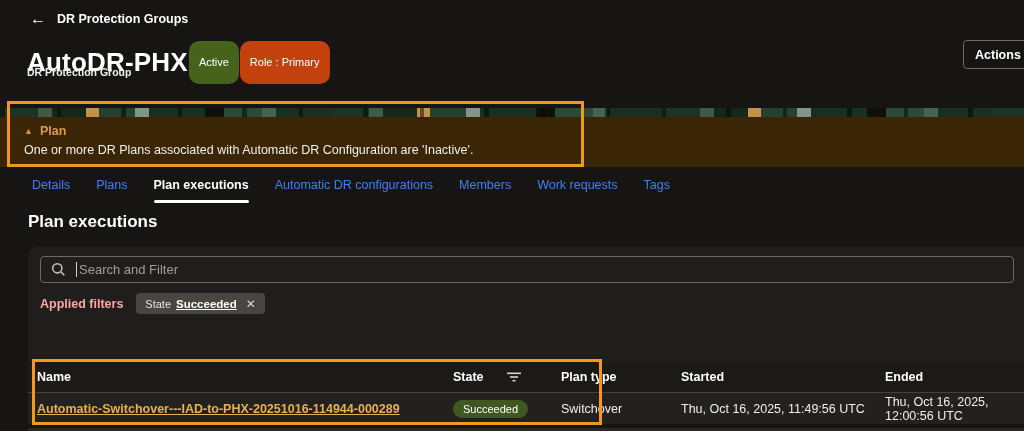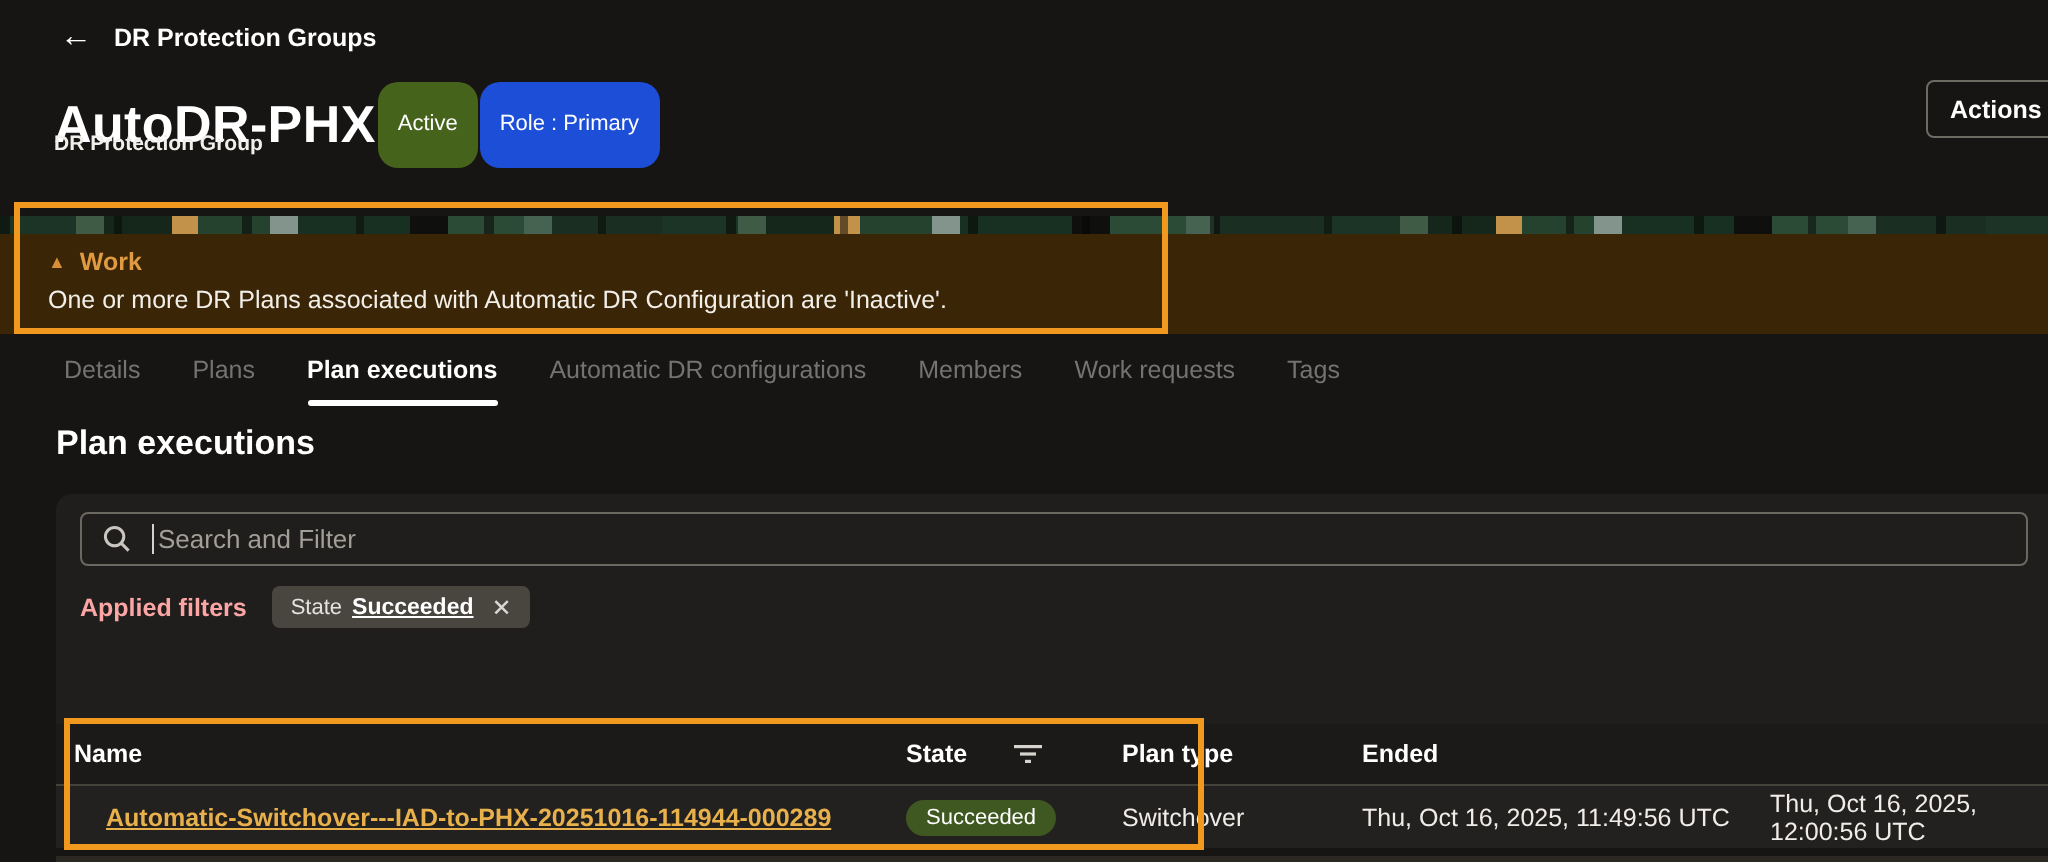--- a/index.html
+++ b/index.html
@@ -10,21 +10,21 @@
     -webkit-font-smoothing:antialiased;
   }
   
   .breadcrumb-row { position:absolute; top:11px; left:30px; display:flex; align-items:center; gap:11px; z-index:2; }
   .back-arrow { color:#ffffff; font-size:16px; line-height:1; cursor:pointer; }
   .crumb { color:#ffffff; font-weight:700; font-size:12.5px; cursor:pointer; }
   .title-row { position:absolute; top:41px; left:27px; display:flex; align-items:center; gap:1px; z-index:2; }
   .page-title { margin:0; color:#ffffff; font-size:26px; font-weight:700; letter-spacing:.2px; }
   .badge { height:19px; line-height:19px; border-radius:10px; padding:12px 10px; font-size:11px; color:#fff; white-space:nowrap; }
   .badge-green { background:#45631a; }
-  .badge-gray  { background:#1d4ed8; }
+  .badge-gray  { background:#c2410c; }
   .subtitle { position:absolute; top:66px; left:27px; color:#f1efeb; font-size:10.5px; font-weight:700; z-index:2; }
   .actions-btn {
     position:absolute; top:40px; left:963px; width:78px; height:29px; box-sizing:border-box;
     background:transparent; border:1px solid #6e6a64; border-radius:4px;
     color:#fff; font-weight:700; font-size:12.5px; font-family:inherit;
     display:flex; align-items:center; gap:9px; padding:0 11px; cursor:pointer; z-index:2;
   }
   
   .note-banner { position:absolute; top:108px; left:0; width:1024px; z-index:1; }
   .texture {
@@ -37,21 +37,21 @@
         #25422f 99px 135px, #83948c 135px 149px, #183021 149px 205px,
         #0f100e 205px 224px, #2c4b37 224px 262px, #466352 262px 276px, #1a2f22 276px 331px);
   }
   .note-body { height:50px; background:#3a2507; padding:7px 0 0 24px; box-sizing:border-box; }
   .note-title-row { display:flex; align-items:center; gap:7px; }
   .warn-icon { color:#d98e3a; font-size:9px; line-height:1; }
   .note-title { color:#e09a42; font-weight:700; font-size:12.5px; }
   .note-message { color:#f2efe9; font-size:12.5px; margin-top:5px; }
   
   .tabs { position:absolute; top:172px; left:19px; display:flex; z-index:2; }
-  .tab { position:relative; padding:6px 13px 13px; font-size:12.5px; color:#737373; cursor:pointer; white-space:nowrap; }
+  .tab { position:relative; padding:6px 13px 13px; font-size:12.5px; color:#3b82f6; cursor:pointer; white-space:nowrap; }
   .tab.active { color:#ffffff; font-weight:700; }
   .tab-underline { position:absolute; left:13px; right:13px; bottom:2px; height:3px; background:#ffffff; border-radius:2px; }
   
   .section-heading { position:absolute; top:212px; left:28px; margin:0; color:#ffffff; font-size:17px; font-weight:700; z-index:2; }
   .panel { position:absolute; top:247px; left:28px; right:0; bottom:0; background:#201e1c; border-radius:8px 0 0 0; z-index:1; }
   .searchbox {
     position:absolute; top:9px; left:12px; right:10px; height:27px; box-sizing:border-box;
     border:1px solid #6b6761; border-radius:4px; background:transparent;
     display:flex; align-items:center; padding:0 10px; cursor:text;
   }
@@ -67,21 +67,21 @@
   
   .table { position:absolute; top:115px; left:0; right:0; }
   .thead { display:flex; align-items:center; height:30px; background:#1b1a18; border-bottom:1px solid #454239; color:#ffffff; font-weight:700; font-size:12.5px; }
   .trow  { display:flex; align-items:center; height:31px; background:#232120; color:#f0ede9; font-size:12.5px; }
   .c-name    { width:425px; padding-left:9px; box-sizing:border-box; display:flex; align-items:center; }
   .c-state   { width:108px; display:flex; align-items:center; }
   .c-plan    { width:120px; }
   .c-started { width:204px; }
   .c-ended   { flex:1; }
   .filter-icon { margin-left:auto; margin-right:40px; cursor:pointer; display:flex; }
-  .row-link { color:#e8b14b; font-weight:700; text-decoration:underline; cursor:pointer; white-space:nowrap;margin-left:16px; }
+  .row-link { color:#e8b14b; font-weight:700; text-decoration:underline; cursor:pointer; white-space:nowrap; }
   .state-badge { background:#3f5720; color:#ffffff; border-radius:10px; padding:3px 10px; font-size:11px; }
   .row-gap { height:4px; background:#171513; }
   .next-row-strip { height:4px; background:#2b2823; }
   
   .annotation { position:absolute; border:3px solid #f0991e; box-sizing:border-box; pointer-events:none; z-index:60; }
   #ann-note  { left:7px;  top:101px; width:577px; height:66px; }
   #ann-table { left:32px; top:359px; width:570px; height:66px; }
 </style>
 </head>
 <body>
@@ -101,21 +101,21 @@
   <svg width="11" height="7" viewBox="0 0 11 7">
       <path d="M1 1 L5.5 5.5 L10 1" stroke="#ffffff" stroke-width="1.8" fill="none" stroke-linecap="round"></path>
     </svg>
 </button>
 
 <div class="note-banner">
   <div class="texture"></div>
   <div class="note-body">
     <div class="note-title-row">
       <span class="warn-icon">▲</span>
-      <span class="note-title">Work</span>
+      <span class="note-title">Plan</span>
     </div>
     <div class="note-message">One or more DR Plans associated with Automatic DR Configuration are 'Inactive'.</div>
   </div>
 </div>
 
 <nav class="tabs">
   <span class="tab">Details</span>
   <span class="tab">Plans</span>
   <span class="tab active">
     <span>Plan executions</span>
@@ -155,20 +155,21 @@
         <span>State</span>
         <span class="filter-icon">
           <svg width="14" height="10" viewBox="0 0 14 10">
               <rect x="0" y="0.5" width="14" height="1.6" fill="#d6d3ce"></rect>
               <rect x="3" y="4.2" width="8" height="1.6" fill="#d6d3ce"></rect>
               <rect x="5.5" y="7.9" width="3" height="1.6" fill="#d6d3ce"></rect>
             </svg>
         </span>
       </span>
       <span class="c-plan">Plan type</span>
+      <span class="c-started">Started</span>
       <span class="c-ended">Ended</span>
     </div>
     <div class="trow">
       <span class="c-name">
         <a class="row-link">Automatic-Switchover---IAD-to-PHX-20251016-114944-000289</a>
       </span>
       <span class="c-state">
         <span class="state-badge">Succeeded</span>
       </span>
       <span class="c-plan">Switchover</span>

